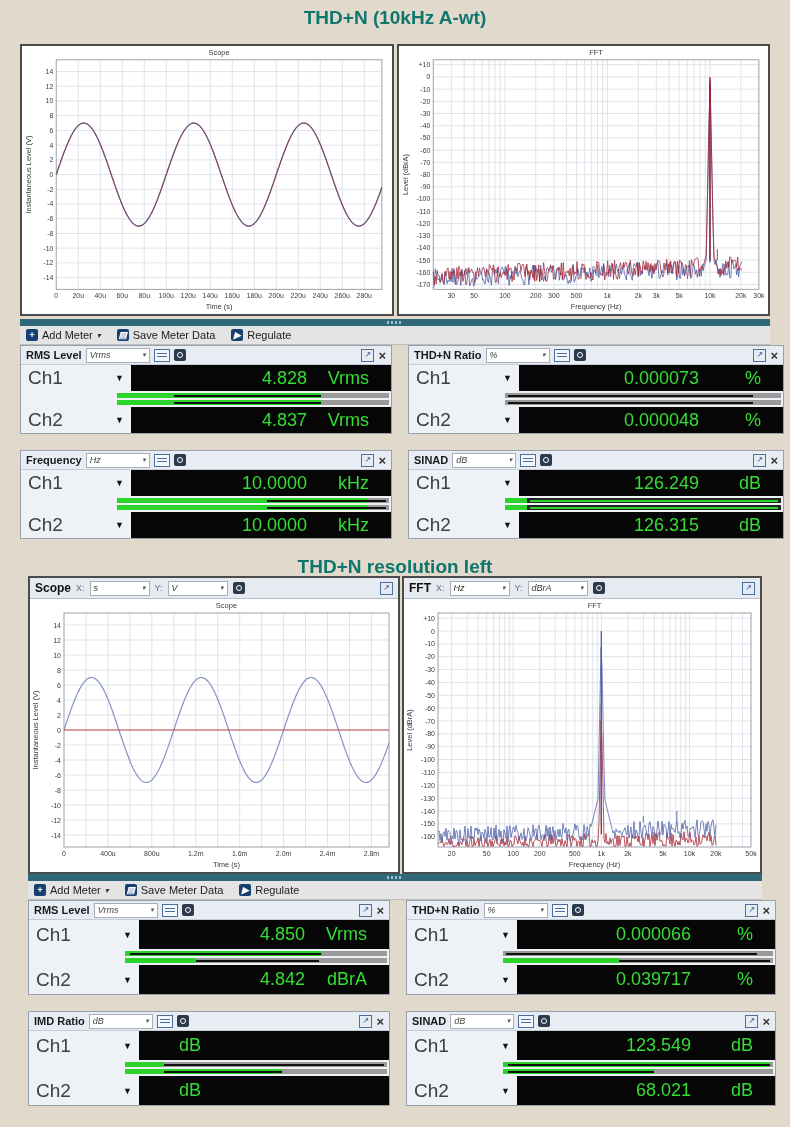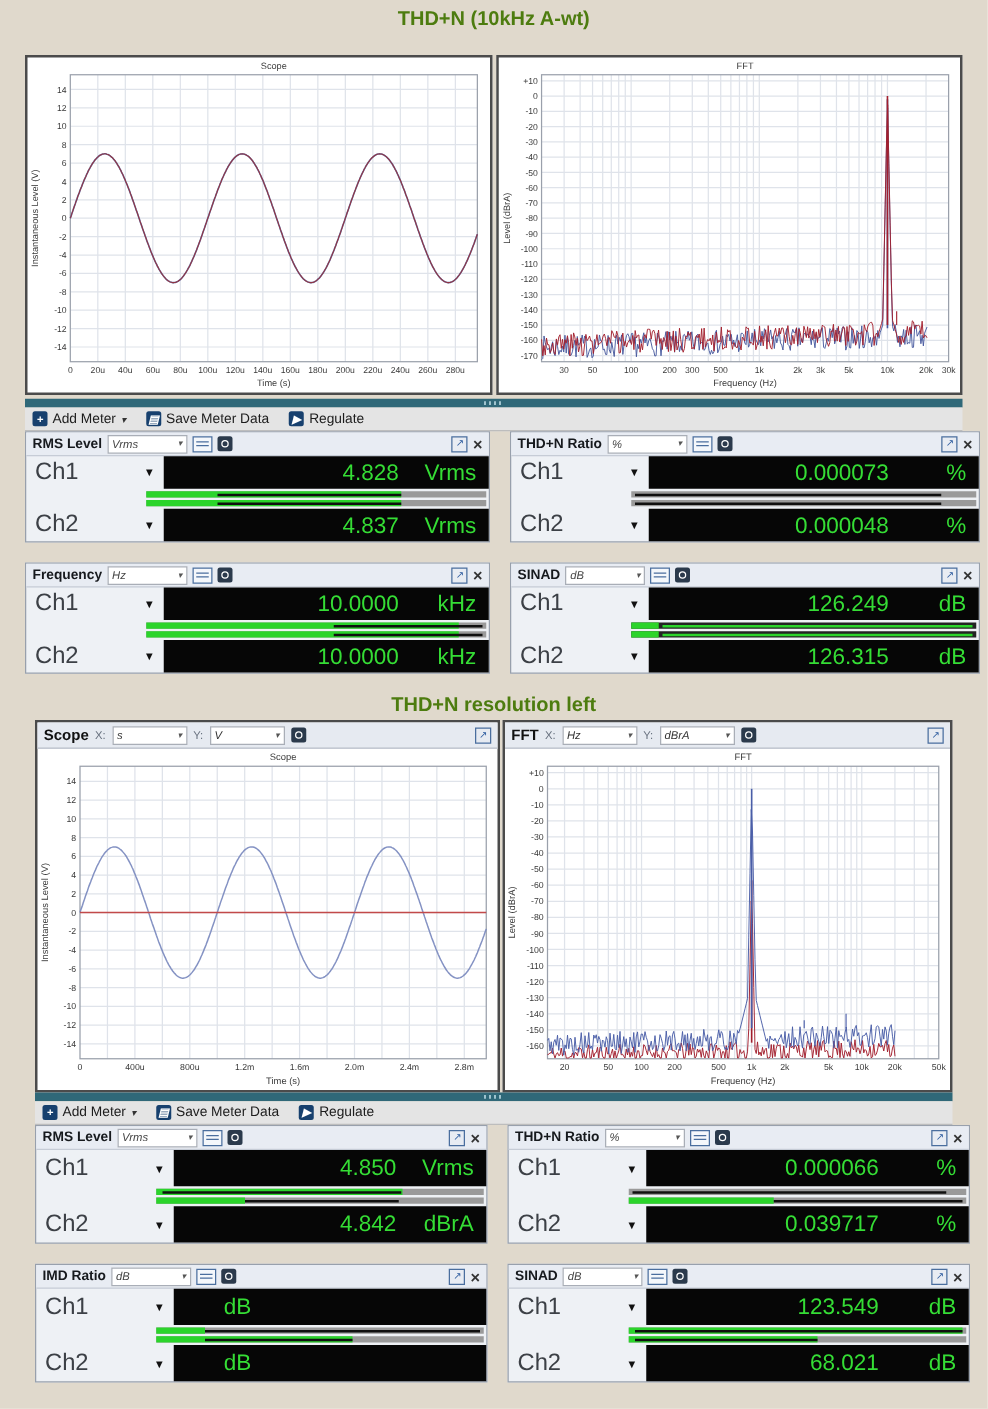--- a/index.html
+++ b/index.html
@@ -1,18 +1,18 @@
 <!DOCTYPE html>
 <html><head>
 <meta charset="utf-8">
 <style>
   html,body{margin:0;padding:0}
   .page{width:790px;height:1127px;background:#e0d9cc;position:relative;overflow:hidden;
         font-family:"Liberation Sans",sans-serif}
-  .sec-title{position:absolute;width:100%;text-align:center;color:#4d7c0f;font-weight:bold;font-size:16px}
+  .sec-title{position:absolute;width:100%;text-align:center;color:#0f766e;font-weight:bold;font-size:19px}
   .t1{top:7px}.t2{top:556px}
   .plots-top{position:absolute;left:20px;top:44px;width:750px;height:272px;display:flex;gap:3px}
   .plot-panel{flex:1;background:#fff;border:2px solid #4b4b4b;position:relative;min-width:0}
   svg{display:block;width:100%;height:100%}
   .strip{position:absolute;background:#2f6878;display:flex;align-items:center;justify-content:center}
   .s1{left:20px;top:319px;width:750px;height:7px}
   .s2{left:28px;top:874px;width:734px;height:7px}
   .grip{width:16px;height:3px;background:repeating-linear-gradient(90deg,#9fc3cd 0 2px,transparent 2px 4px)}
   .toolbar{position:absolute;height:18px;background:#e4e4e4;border-bottom:1px solid #bdbdbd;display:flex;align-items:center;gap:16px;padding-left:6px;font-size:11px;color:#1c1c1c}
   .tb1{left:20px;top:326px;width:744px}
@@ -32,21 +32,21 @@
   .disp{width:14px;height:11px;border:1px solid #4a6e9e;background:#f4f7fb;position:relative}
   .disp:before{content:"";position:absolute;left:2px;right:2px;top:3px;height:1px;background:#4a6e9e;box-shadow:0 3px 0 #4a6e9e}
   .gear{width:12px;height:12px;background:#2b3a4c;border-radius:2px;position:relative}
   .gear:before{content:"";position:absolute;left:3px;top:3px;width:6px;height:6px;border:1.5px solid #fff;border-radius:50%;box-sizing:border-box}
   .mh-space{flex:1}
   .pop{width:11px;height:11px;border:1px solid #4a6e9e;color:#2b5a9e;font-size:8px;line-height:10px;text-align:center}
   .mclose{font-size:13px;color:#333;font-weight:bold;line-height:11px}
   .ch-row{height:26px;display:flex}
   .ch-label{width:96px;display:flex;align-items:center;justify-content:space-between;padding:0 7px;font-size:19px;color:#3c4046}
   .ch-arr{font-size:9px;color:#111}
-  .ch-disp{flex:1;background:#060606;display:flex;align-items:center;font-size:18px;color:#35dd35;padding-right:10px;min-width:0}
+  .ch-disp{flex:1;background:#060606;display:flex;align-items:center;font-size:18px;color:#35dd35;padding-right:22px;min-width:0}
   .val{flex:1;text-align:right;white-space:nowrap}
   .unit{width:62px;text-align:right;white-space:nowrap}
   .bars{padding:2px 2px 2px 96px;display:flex;flex-direction:column;gap:2px}
   .bar{height:5px;position:relative;background:#9a9a9a}
   .bfill{position:absolute;left:0;top:0;bottom:0;background:#2bd42b}
   .bline{position:absolute;top:1.5px;height:2px;background:#101010}
   .panels2{position:absolute;left:28px;top:576px;width:734px;height:298px;display:flex;gap:2px}
   .panel2{background:#fff;border:2px solid #4b4b4b;display:flex;flex-direction:column;min-width:0}
   .p2-scope{width:368px}.p2-fft{flex:1}
   .phead{height:20px;background:#e6eaf1;border-bottom:1px solid #b7bdc8;display:flex;align-items:center;gap:5px;padding:0 5px}

